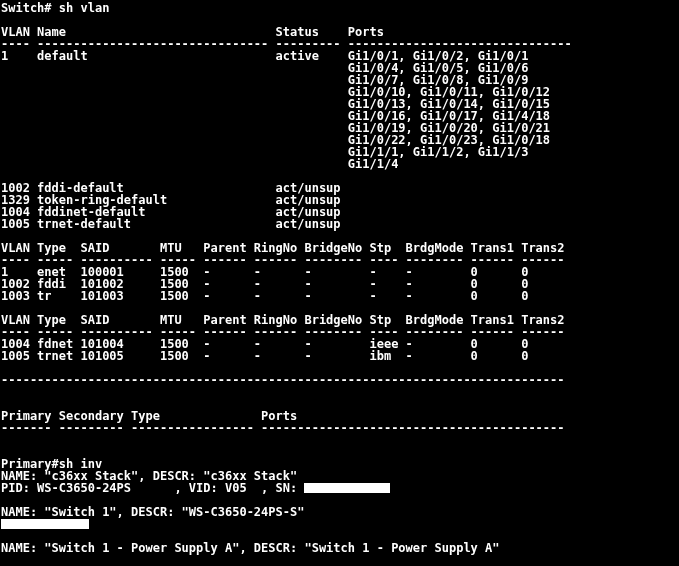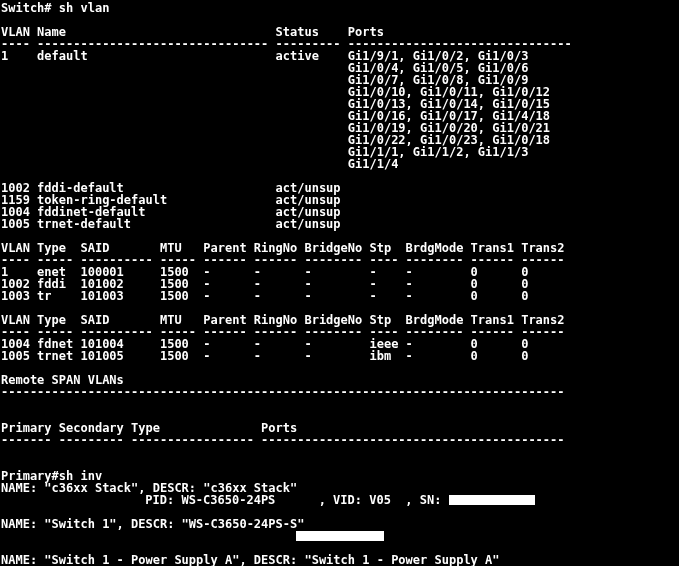--- a/index.html
+++ b/index.html
@@ -35,21 +35,20 @@
     font-size: 12px;
     font-weight: bold;
     color: #ffffff;
     padding-left: 1px;
   }
   .line.blank {
     height: 12px;
   }
   .redact-line {
     position: relative;
-    text-align: center;
   }
   .redaction {
     display: inline-block;
     background: #ffffff;
     height: 10px;
     vertical-align: middle;
     position: relative;
     top: -1px;
   }
   .r1 { width: 86px; }
@@ -60,56 +59,55 @@
 
 <div id="terminal">
   <div id="screen">
 
     <span class="line">Switch# sh vlan</span>
     <span class="line blank"> </span>
 
     <span class="line">VLAN Name                             Status    Ports</span>
     <span class="line">---- -------------------------------- --------- -------------------------------</span>
 
-    <span class="line">1    default                          active    Gi1/9/1, Gi1/0/2, Gi1/0/3</span>
+    <span class="line">1    default                          active    Gi1/0/1, Gi1/0/2, Gi1/0/1</span>
     <span class="line">                                                Gi1/0/4, Gi1/0/5, Gi1/0/6</span>
     <span class="line">                                                Gi1/0/7, Gi1/0/8, Gi1/0/9</span>
     <span class="line">                                                Gi1/0/10, Gi1/0/11, Gi1/0/12</span>
     <span class="line">                                                Gi1/0/13, Gi1/0/14, Gi1/0/15</span>
     <span class="line">                                                Gi1/0/16, Gi1/0/17, Gi1/4/18</span>
     <span class="line">                                                Gi1/0/19, Gi1/0/20, Gi1/0/21</span>
     <span class="line">                                                Gi1/0/22, Gi1/0/23, Gi1/0/18</span>
     <span class="line">                                                Gi1/1/1, Gi1/1/2, Gi1/1/3</span>
     <span class="line">                                                Gi1/1/4</span>
 
     <span class="line blank"> </span>
 
     <span class="line">1002 fddi-default                     act/unsup</span>
-    <span class="line">1159 token-ring-default               act/unsup</span>
+    <span class="line">1329 token-ring-default               act/unsup</span>
     <span class="line">1004 fddinet-default                  act/unsup</span>
     <span class="line">1005 trnet-default                    act/unsup</span>
 
     <span class="line blank"> </span>
 
     <span class="line">VLAN Type  SAID       MTU   Parent RingNo BridgeNo Stp  BrdgMode Trans1 Trans2</span>
     <span class="line">---- ----- ---------- ----- ------ ------ -------- ---- -------- ------ ------</span>
     <span class="line">1    enet  100001     1500  -      -      -        -    -        0      0</span>
     <span class="line">1002 fddi  101002     1500  -      -      -        -    -        0      0</span>
     <span class="line">1003 tr    101003     1500  -      -      -        -    -        0      0</span>
 
     <span class="line blank"> </span>
 
     <span class="line">VLAN Type  SAID       MTU   Parent RingNo BridgeNo Stp  BrdgMode Trans1 Trans2</span>
     <span class="line">---- ----- ---------- ----- ------ ------ -------- ---- -------- ------ ------</span>
     <span class="line">1004 fdnet 101004     1500  -      -      -        ieee -        0      0</span>
     <span class="line">1005 trnet 101005     1500  -      -      -        ibm  -        0      0</span>
 
     <span class="line blank"> </span>
 
-    <span class="line">Remote SPAN VLANs</span>
     <span class="line">------------------------------------------------------------------------------</span>
 
     <span class="line blank"> </span>
     <span class="line blank"> </span>
 
     <span class="line">Primary Secondary Type              Ports</span>
     <span class="line">------- --------- ----------------- ------------------------------------------</span>
 
     <span class="line blank"> </span>
     <span class="line blank"> </span>

